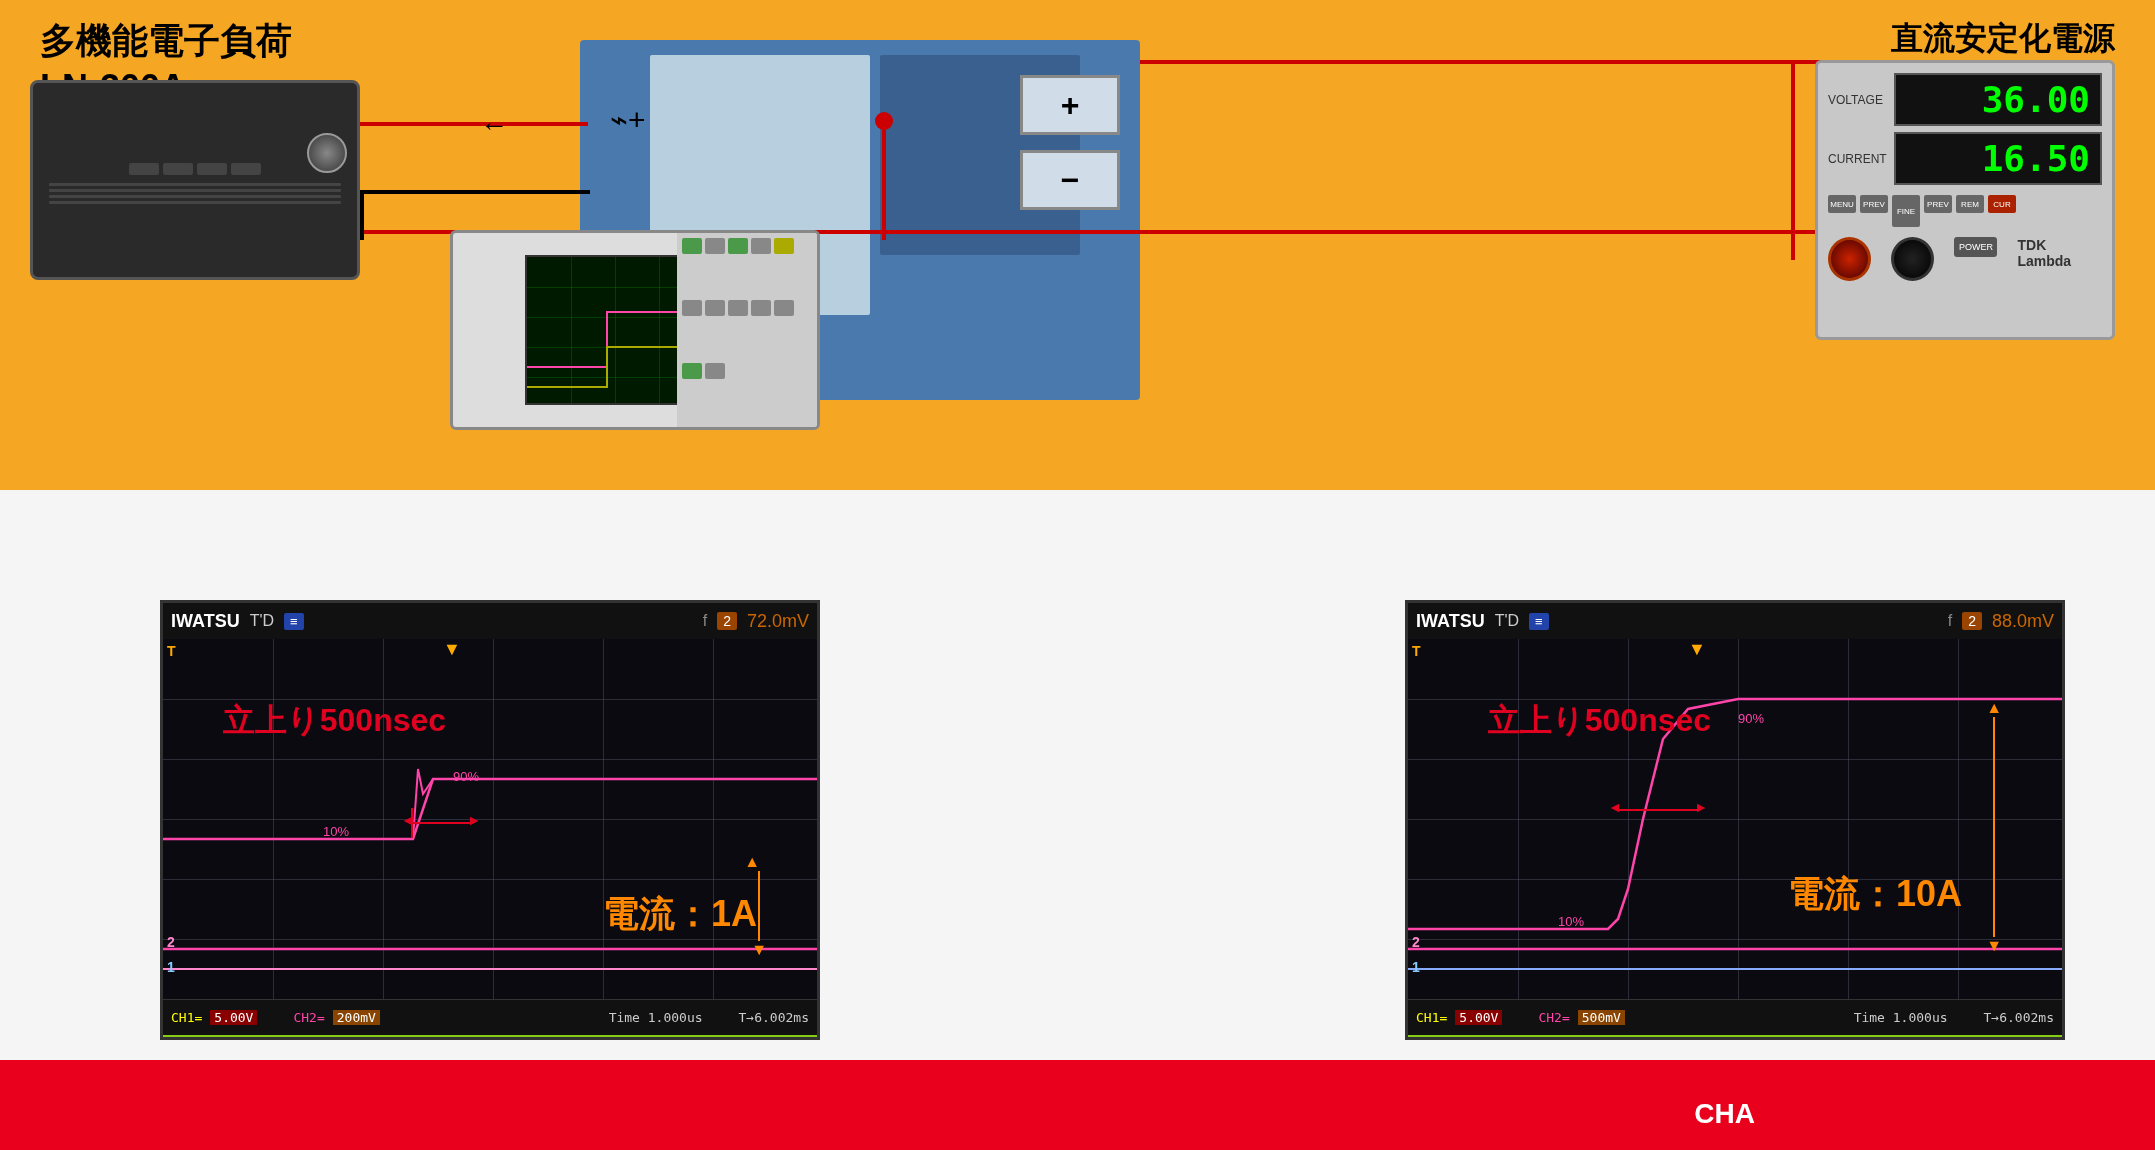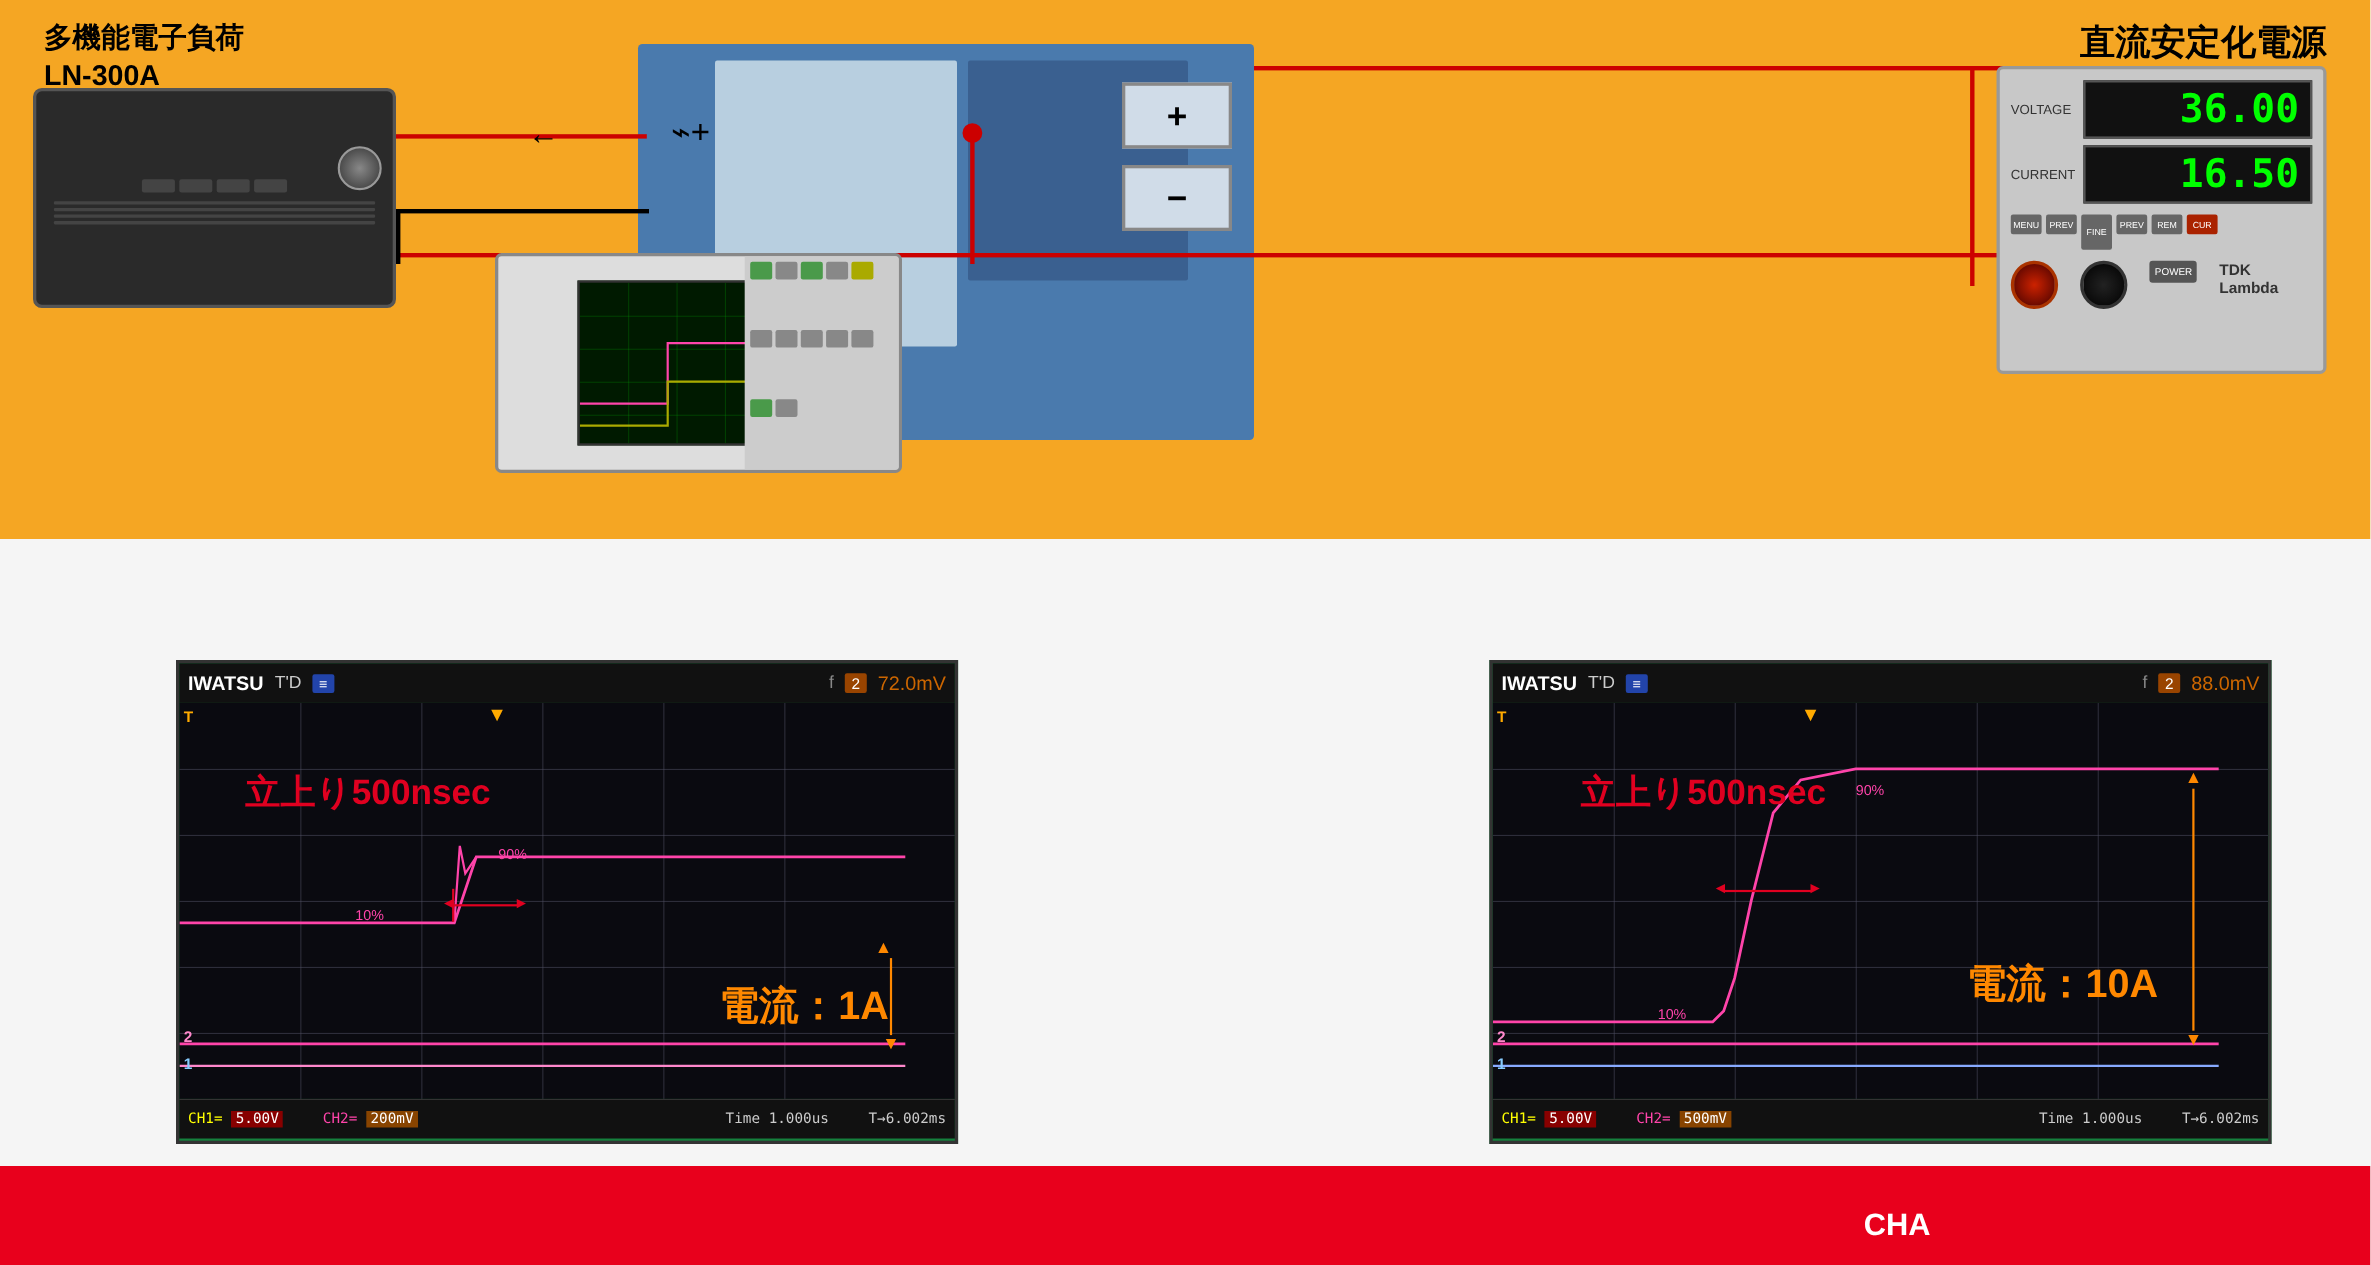--- a/index.html
+++ b/index.html
@@ -33,21 +33,21 @@
       background: #E8001C;
       z-index: 5;
     }
 
     
     .device-label-left {
       position: absolute;
       top: 18px;
       left: 40px;
       z-index: 10;
-      font-size: 26px;
+      font-size: 36px;
       font-weight: bold;
       color: #000;
       line-height: 1.3;
     }
 
     
     .device-label-right {
       position: absolute;
       top: 18px;
       right: 40px;
@@ -208,23 +208,23 @@
       height: 16px;
       background: #888;
       border-radius: 2px;
     }
     .osc-btn.green { background: #4a9a4a; }
     .osc-btn.yellow { background: #aaaa00; }
 
     
     .osc-panel {
       position: absolute;
-      width: 711px;
+      width: 660px;
       height: 440px;
-      background: #15803d;
+      background: #84cc16;
       border: 3px solid #333;
       z-index: 8;
     }
     .osc-panel-left {
       left: 160px;
       bottom: 110px;
     }
     .osc-panel-right {
       right: 90px;
       bottom: 110px;

